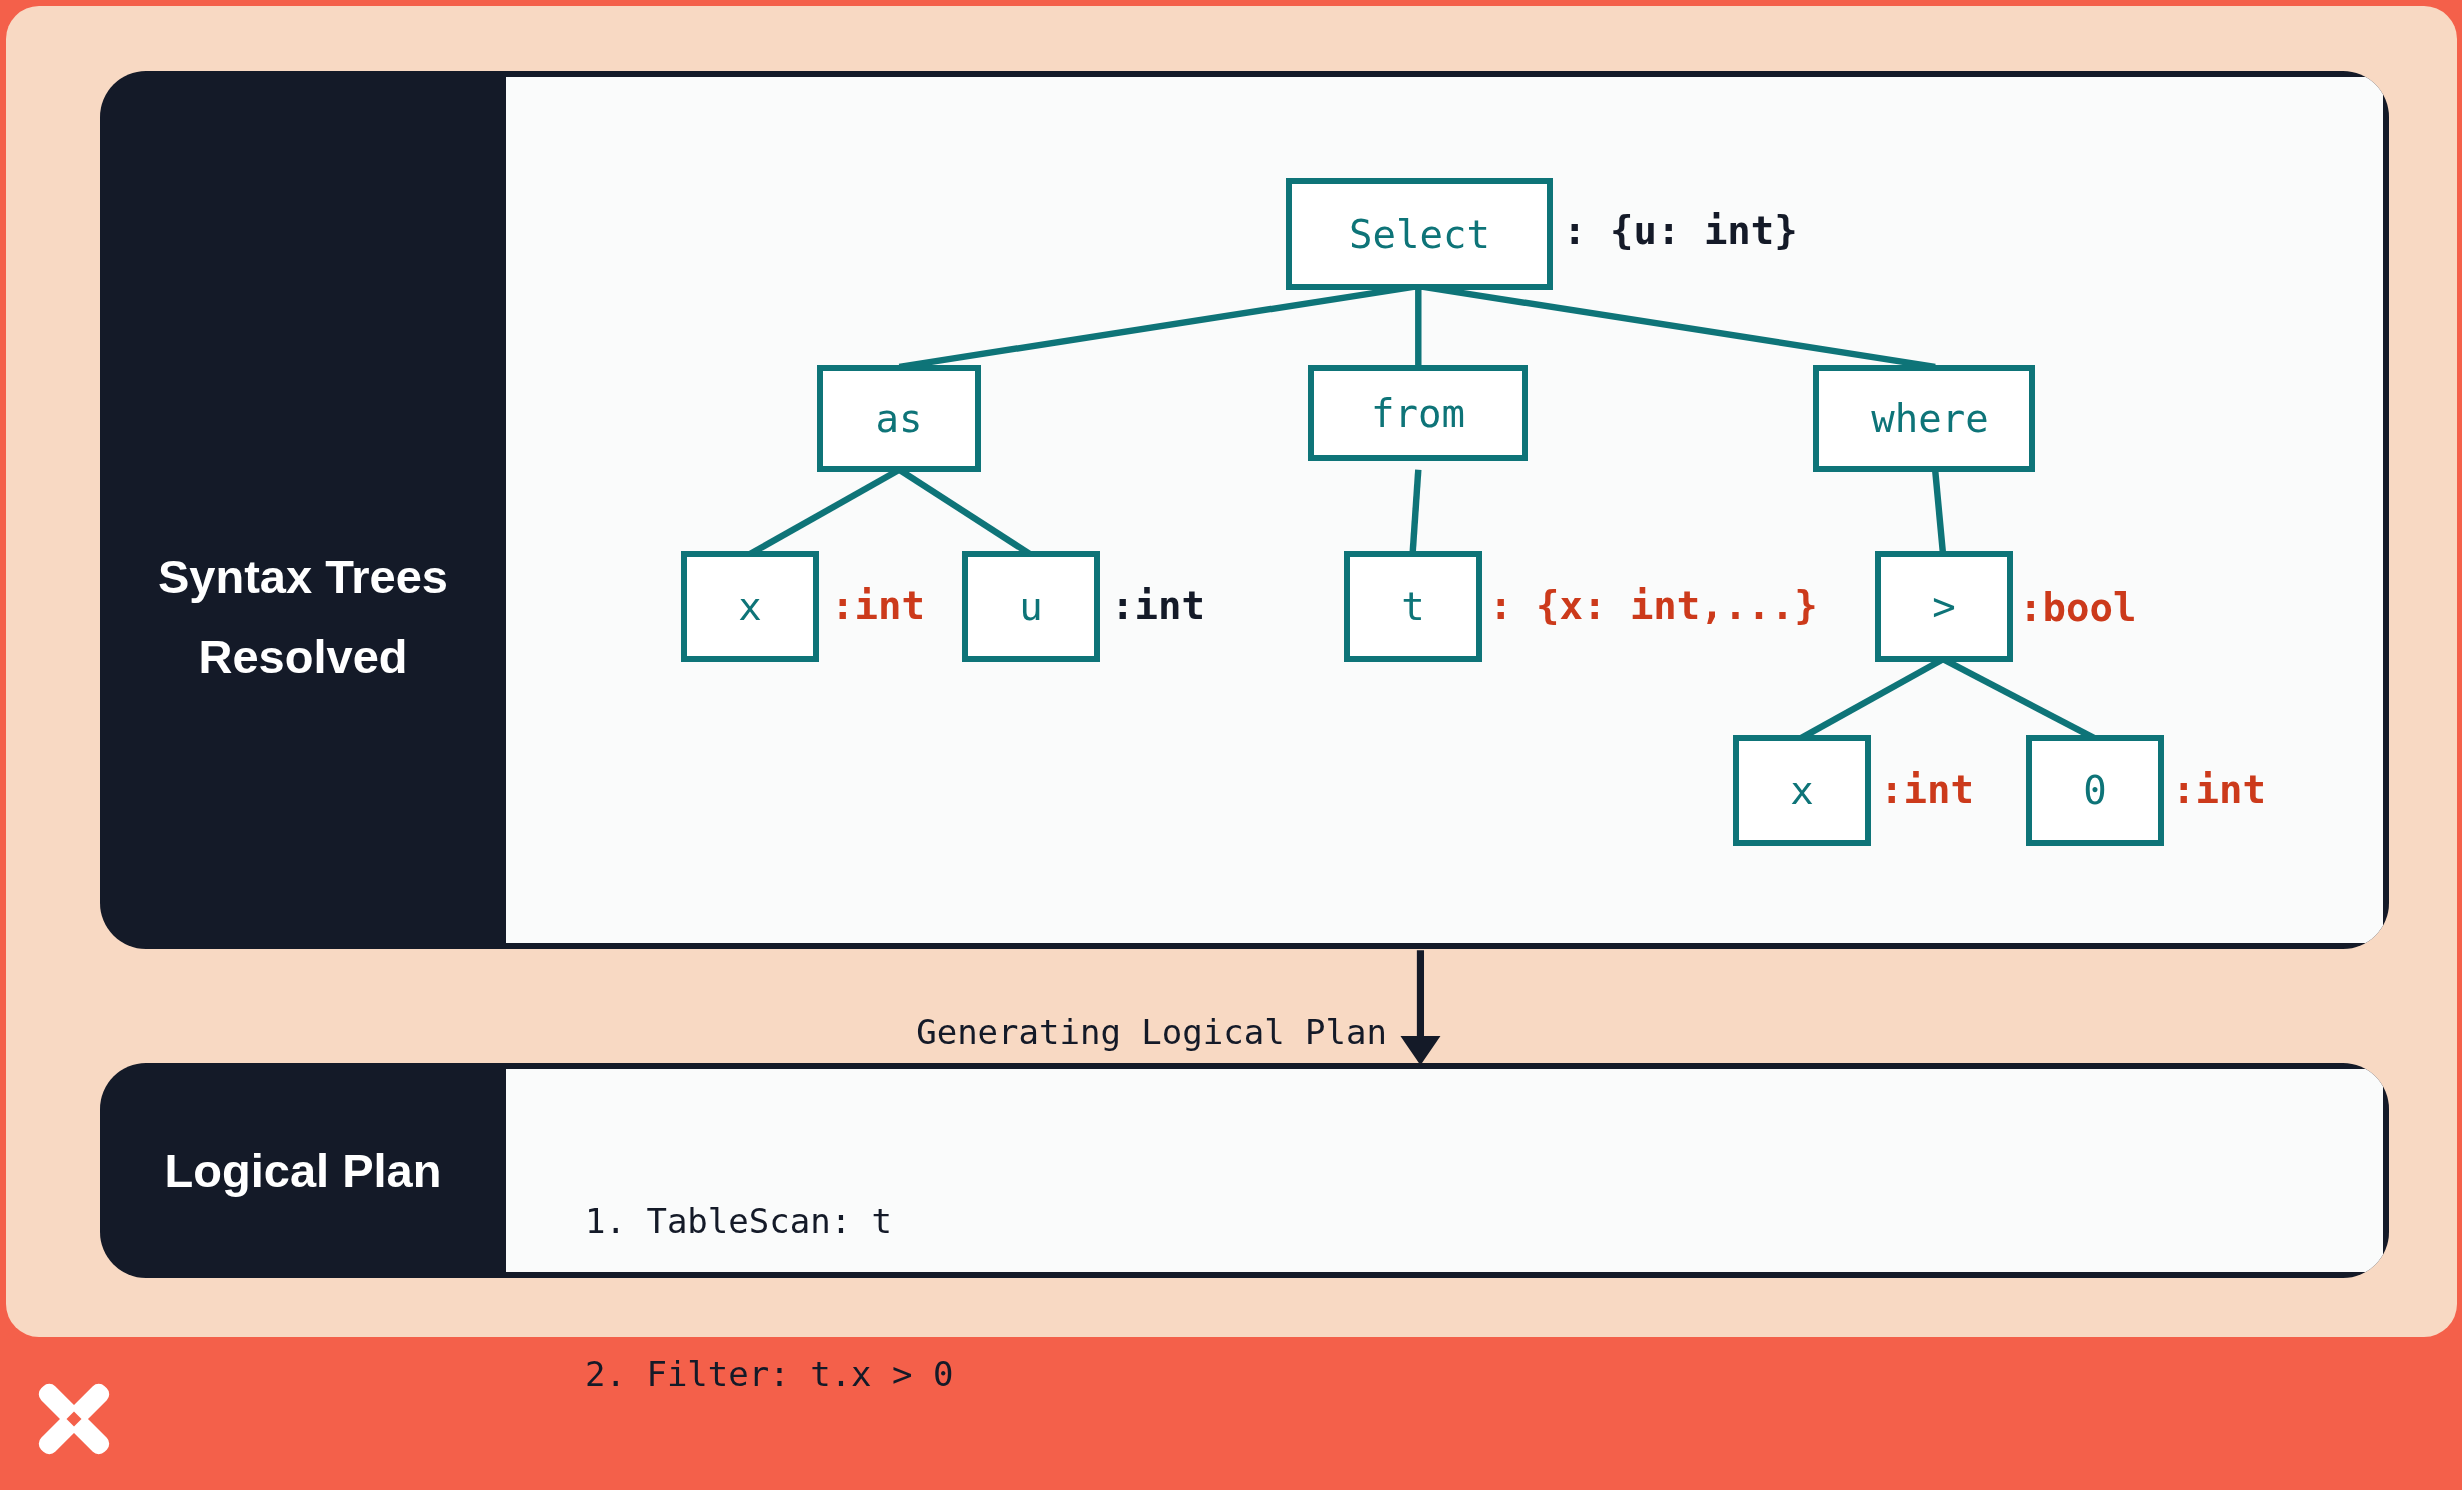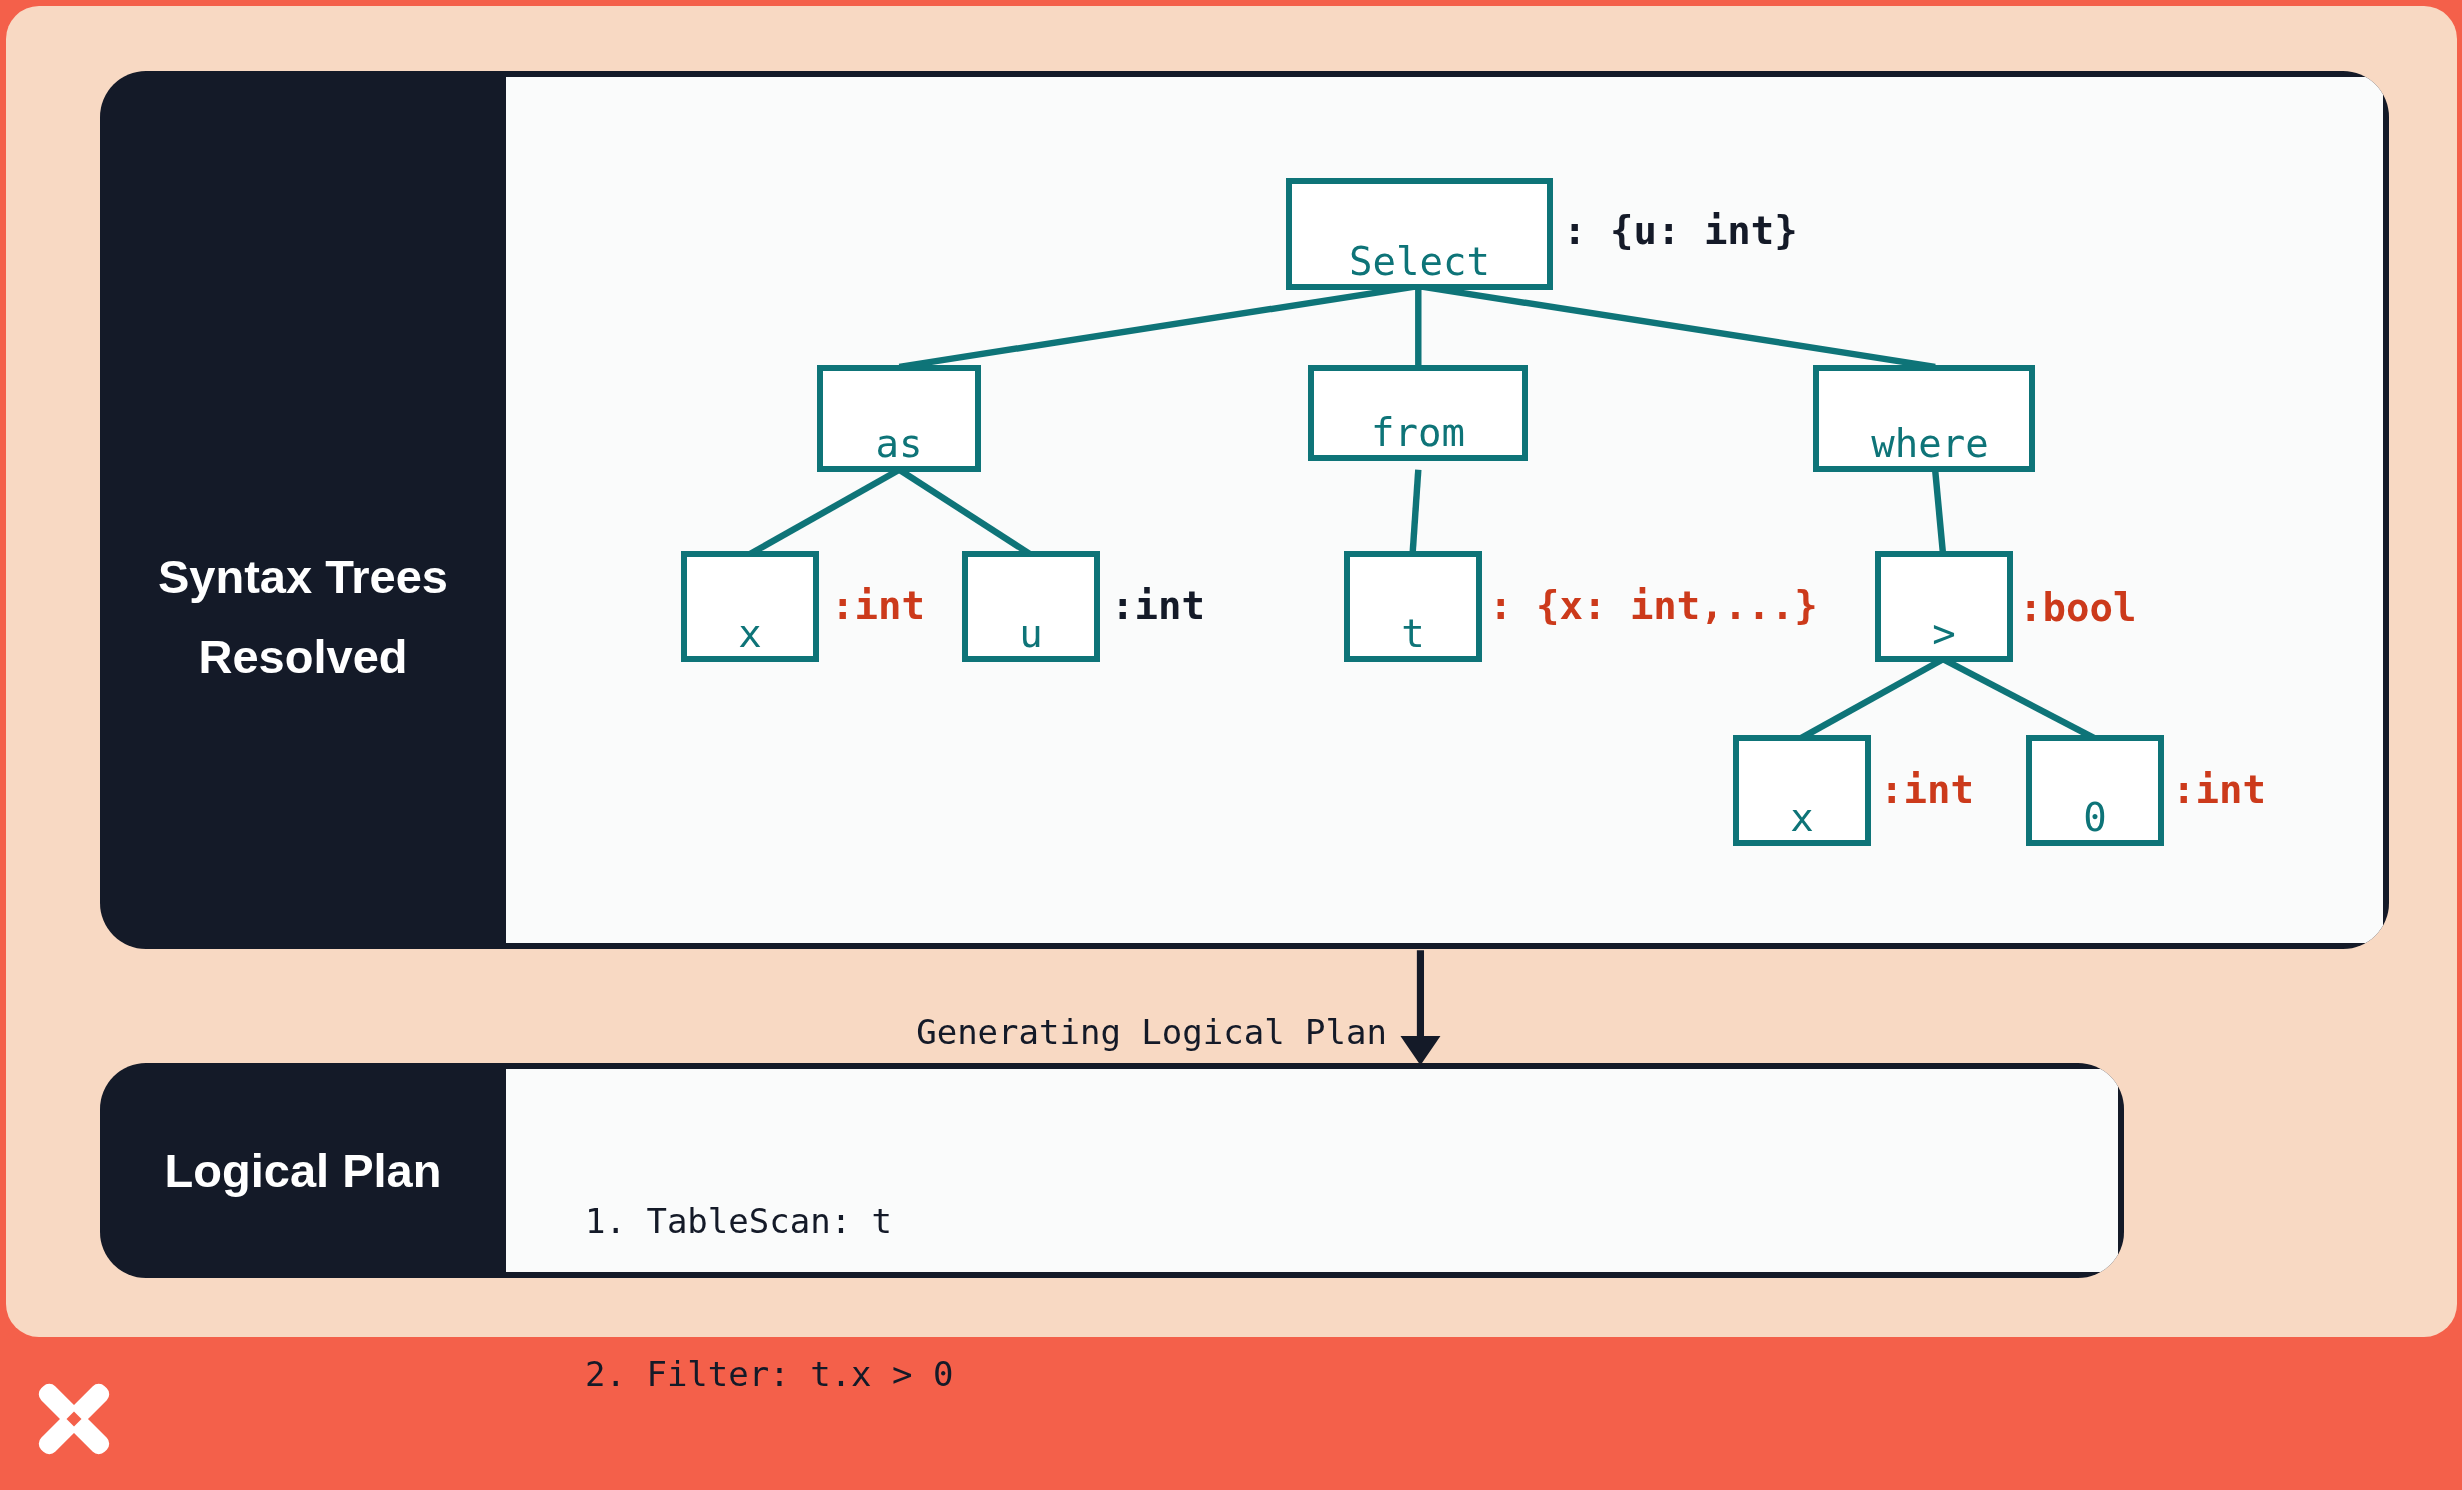--- a/index.html
+++ b/index.html
@@ -5,36 +5,36 @@
   html,body{margin:0;padding:0;}
   body{width:2462px;height:1490px;overflow:hidden;background:#f4604a;
        font-family:"Liberation Sans",sans-serif;}
   #page{position:absolute;left:0;top:0;width:2462px;height:1490px;}
 
   .peach-panel{position:absolute;left:5.7px;top:5.7px;width:2451px;height:1331px;
                background:#f8d9c3;border-radius:33px;}
 
   .card{position:absolute;background:#141a28;border-radius:46px;overflow:hidden;}
   .card-upper{left:100px;top:71px;width:2289px;height:878px;}
-  .card-lower{left:100px;top:1063px;width:2024px;height:215px;}
+  .card-lower{left:100px;top:1063px;width:2289px;height:215px;}
   .card-content{position:absolute;left:406px;top:6.4px;right:6.4px;bottom:6.4px;background:#fafbfb;}
   .card-sidebar{position:absolute;left:0;top:0;width:406px;height:100%;
                 display:flex;align-items:center;justify-content:center;
                 color:#ffffff;font-weight:bold;text-align:center;}
   .sidebar-title-upper{position:absolute;left:0;top:466px;width:406px;text-align:center;
                 color:#ffffff;font-weight:bold;font-size:47px;line-height:80px;}
   .sidebar-title-lower{font-size:47px;}
 
   svg.overlay{position:absolute;left:0;top:0;width:2462px;height:1490px;pointer-events:none;}
   .edge{stroke:#0e7478;stroke-width:9;}
   .arrow-line{stroke:#141a28;stroke-width:10;}
   .arrow-head{fill:#141a28;}
 
   .node{position:absolute;background:#ffffff;border:6.4px solid #0e7478;box-sizing:border-box;
-        display:flex;align-items:flex-end;justify-content:center;
+        display:flex;align-items:center;justify-content:center;
         font-family:"DejaVu Sans Mono",monospace;font-size:39px;color:#0e7478;}
 
   .anno{position:absolute;height:60px;line-height:60px;white-space:pre;
         font-family:"DejaVu Sans Mono",monospace;font-size:39px;font-weight:bold;}
   .anno-red{color:#cc3a1b;}
   .anno-navy{color:#141a28;}
 
   .transition-label{position:absolute;left:858px;top:982px;width:529px;text-align:right;
         font-family:"DejaVu Sans Mono",monospace;font-size:34px;line-height:43px;color:#141a28;margin-top:29px;}
 

